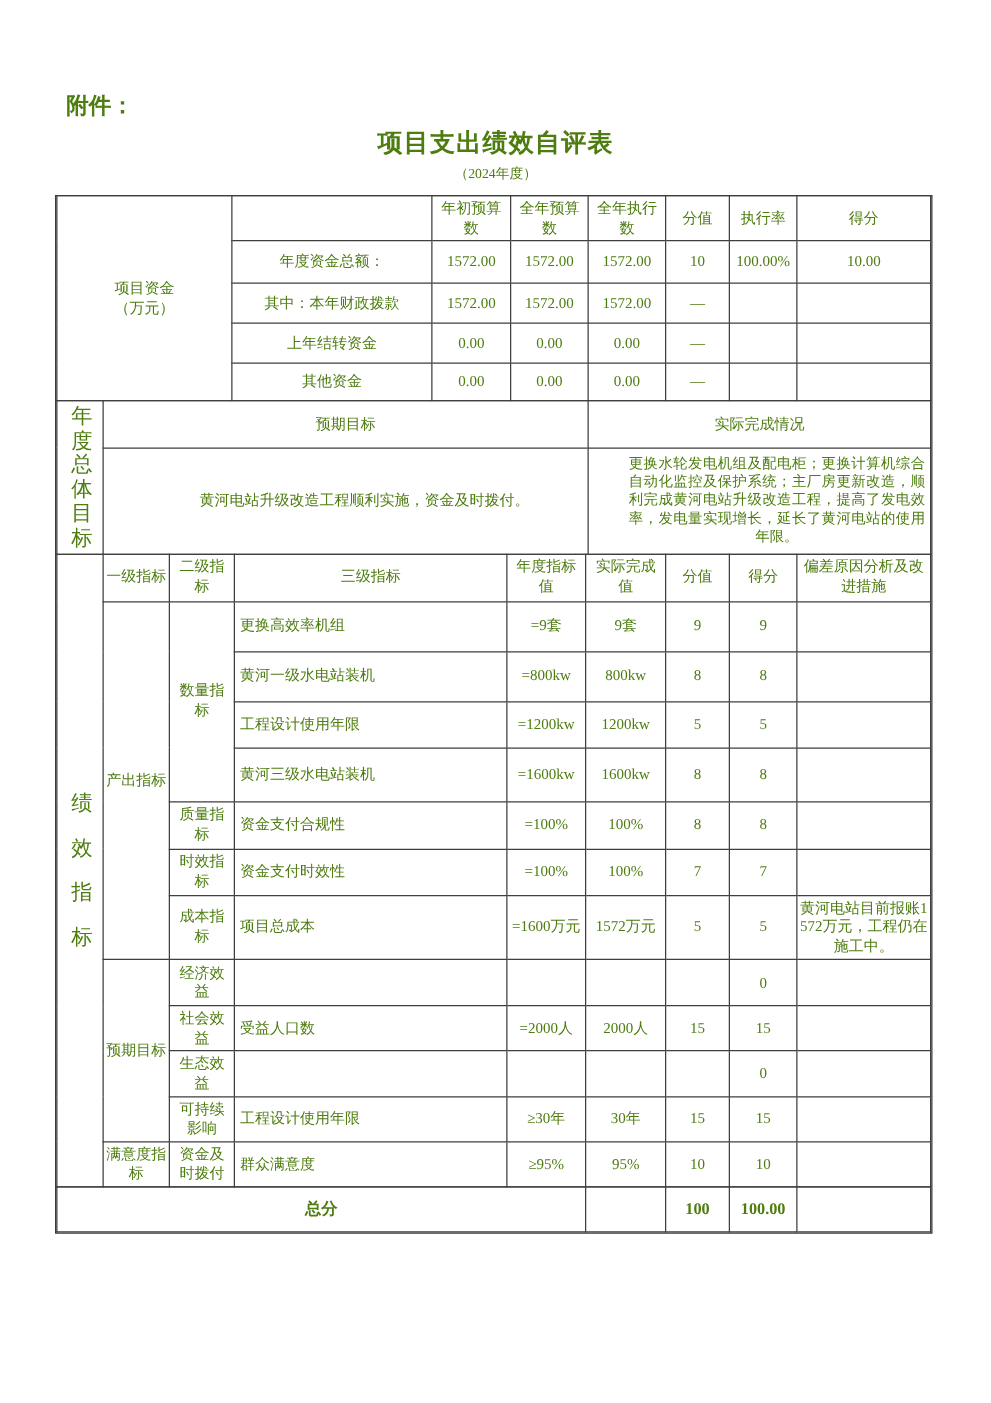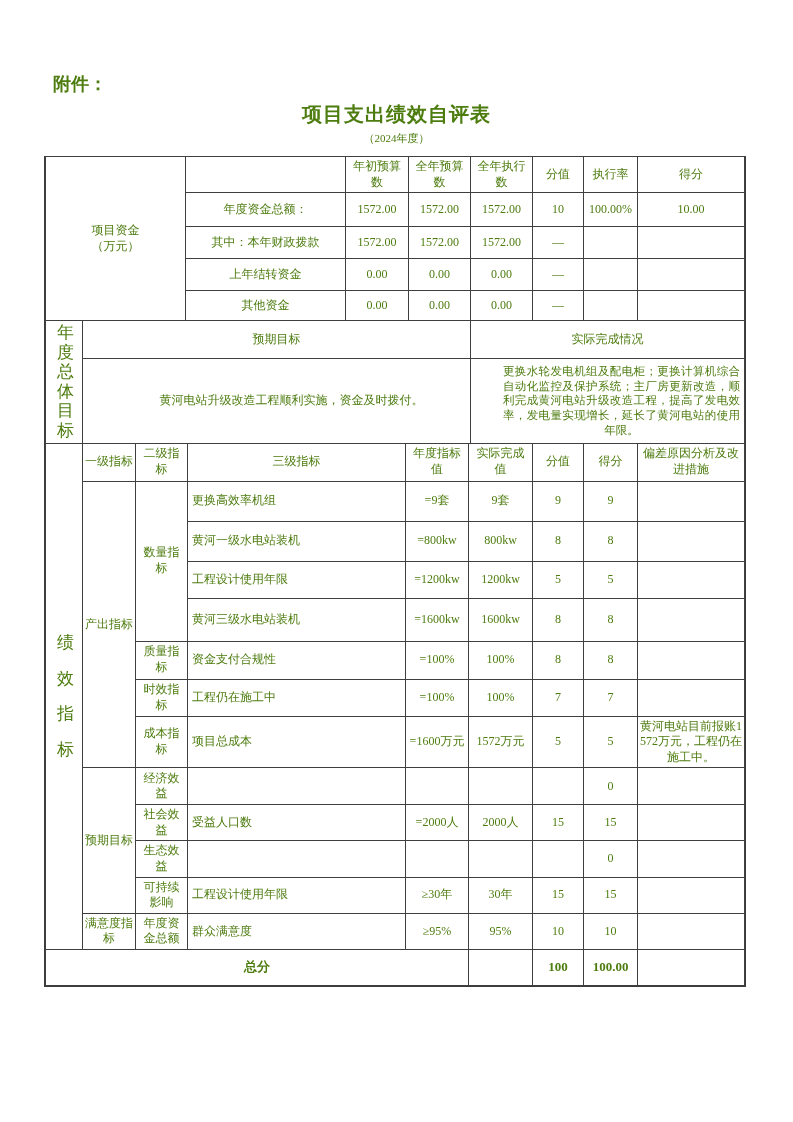--- a/index.html
+++ b/index.html
@@ -245,21 +245,21 @@
         <td>质量指标</td>
         <td class="left">资金支付合规性</td>
         <td>=100%</td>
         <td>100%</td>
         <td>8</td>
         <td>8</td>
         <td></td>
       </tr>
       <tr class="r37">
         <td>时效指标</td>
-        <td class="left">工程仍在施工中</td>
+        <td class="left">资金支付时效性</td>
         <td>=100%</td>
         <td>100%</td>
         <td>7</td>
         <td>7</td>
         <td></td>
       </tr>
       <tr class="r45">
         <td>成本指标</td>
         <td class="left">项目总成本</td>
         <td>=1600万元</td>
@@ -300,21 +300,21 @@
         <td>可持续影响</td>
         <td class="left">工程设计使用年限</td>
         <td>≥30年</td>
         <td>30年</td>
         <td>15</td>
         <td>15</td>
         <td></td>
       </tr>
       <tr class="r34">
         <td>满意度指标</td>
-        <td>年度资金总额</td>
+        <td>资金及时拨付</td>
         <td class="left">群众满意度</td>
         <td>≥95%</td>
         <td>95%</td>
         <td>10</td>
         <td>10</td>
         <td></td>
       </tr>
     </tbody>
       </table>
 

